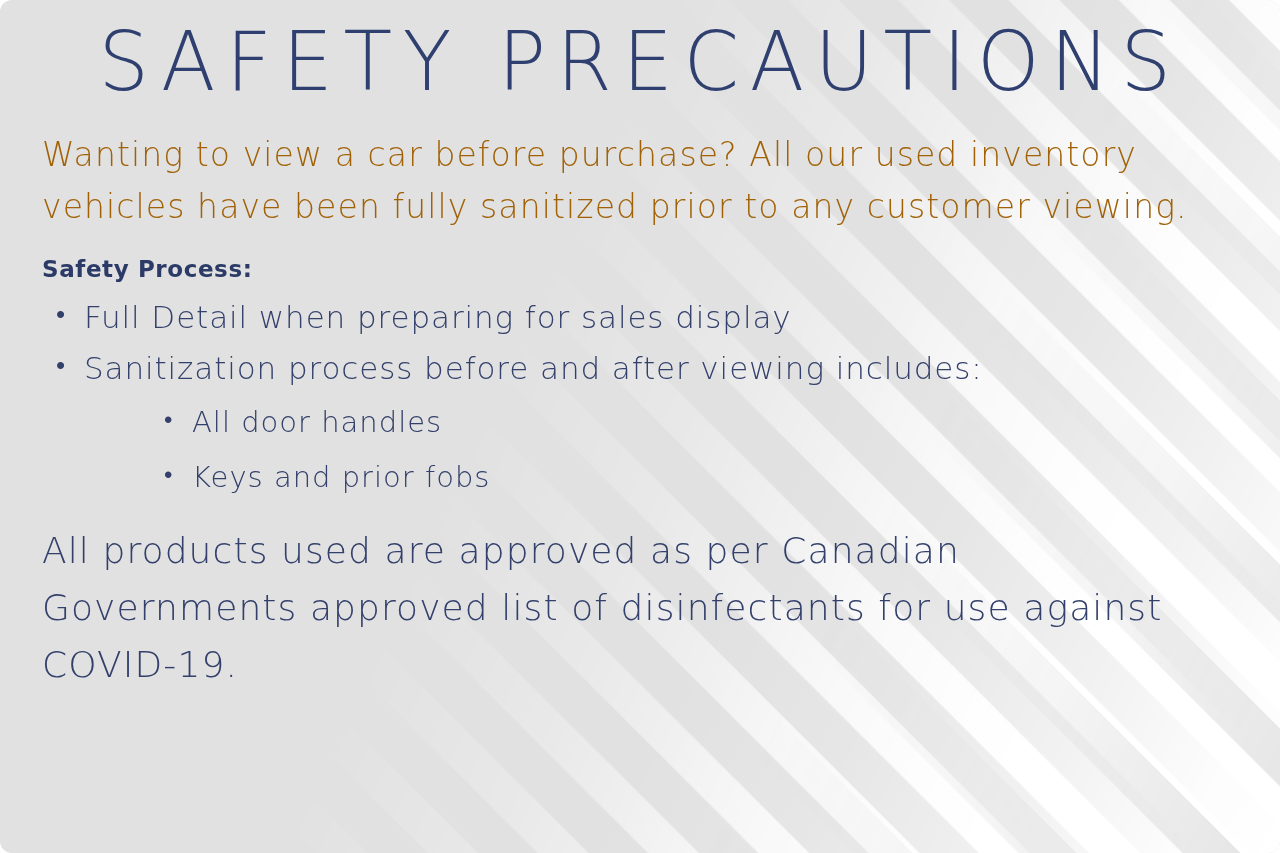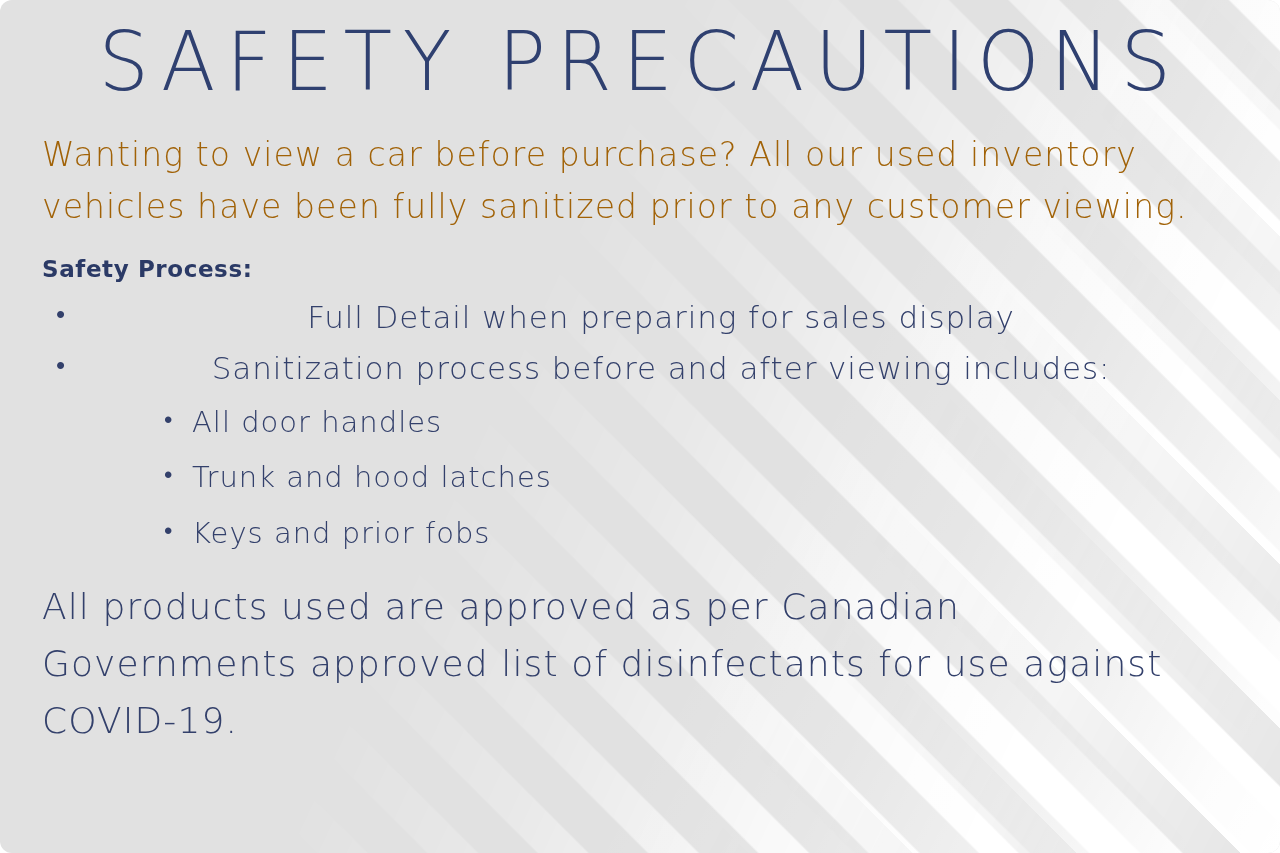--- a/index.html
+++ b/index.html
@@ -158,21 +158,20 @@
   ul.level-1 > li {
     position: relative;
     padding-left: 30px;
     margin-bottom: 7px;
     font-size: 31px;
     font-weight: 300;
     letter-spacing: 0.9px;
     line-height: 1.42;
     color: #33406b;
     font-family: "DejaVu Sans", sans-serif;
-    text-align: center;
   }
   ul.level-1 > li::before {
     content: "\2022";
     position: absolute;
     left: 2px;
     top: -1px;
     font-size: 26px;
     line-height: 1.55;
     color: #33406b;
   }
@@ -232,20 +231,19 @@
 
     <p class="section-heading">Safety Process:</p>
 
     <ul class="level-1">
       <li>Full Detail when preparing for sales display</li>
       <li>Sanitization process before and after viewing includes:</li>
     </ul>
 
     <ul class="level-2">
       <li>All door handles</li>
-      <li>Trunk and hood latches</li>
       <li>Keys and prior fobs</li>
     </ul>
 
     <p class="closing">All products used are approved as per Canadian Governments approved list of disinfectants for use against COVID-19.</p>
 
   </div>
 </div>
 
 </body></html>

